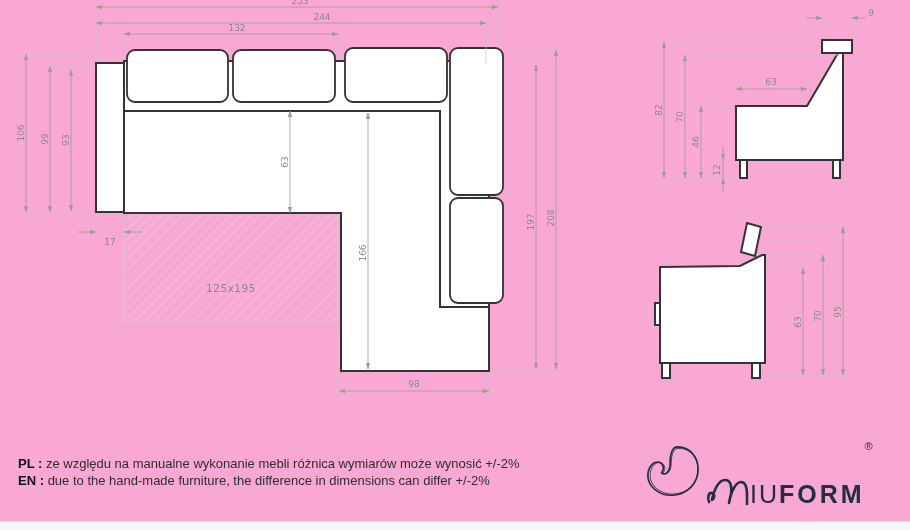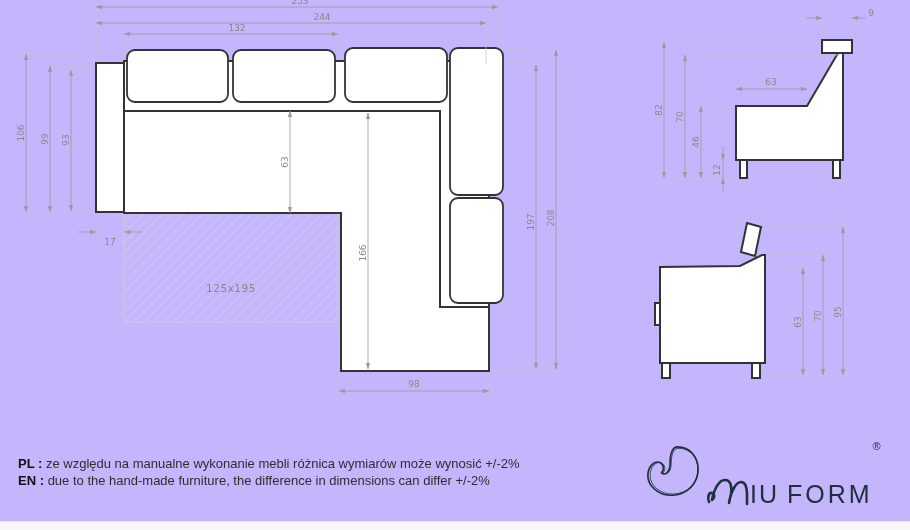--- a/index.html
+++ b/index.html
@@ -1,29 +1,29 @@
 <!DOCTYPE html>
 <html><head>
 <meta charset="utf-8">
 <style>
   html,body{margin:0;padding:0;background:#ffffff;}
-  .page{position:relative;width:910px;height:530px;background:#c4b5fd;overflow:hidden;
+  .page{position:relative;width:910px;height:530px;background:#f9a8d4;overflow:hidden;
         font-family:"Liberation Sans",sans-serif;}
   .drawing{position:absolute;left:0;top:0;}
   
   .dt{font-family:"DejaVu Sans",sans-serif;font-size:9px;fill:#8a8a8a;text-anchor:middle;}
   .bed{font-family:"DejaVu Sans",sans-serif;font-size:10.5px;fill:#898989;text-anchor:middle;letter-spacing:.5px;}
   
   .notes{position:absolute;left:18px;top:455px;font-size:13px;line-height:17px;color:#2e2e2e;}
   .notes .lang{font-weight:bold;color:#111;}
   
   .logo{position:absolute;left:644px;top:443px;height:64px;display:flex;}
   .logo .wordmark{display:flex;align-items:flex-end;margin-left:4px;}
   .logo .iu{font-size:25px;font-weight:400;letter-spacing:2px;color:#20303f;line-height:1;}
-  .logo .form{font-size:25px;font-weight:400;letter-spacing:3px;color:#20303f;line-height:1;margin-left:8px;}
+  .logo .form{font-size:25px;font-weight:700;letter-spacing:3px;color:#20303f;line-height:1;}
   .logo .reg{font-size:11px;color:#20303f;align-self:flex-start;margin-top:-2px;line-height:1;}
   .bottom-strip{position:absolute;left:0;right:0;top:521px;height:9px;background:#f7f7f7;border-top:1px solid #e4e4e4;}
 </style>
 </head>
 <body>
 
 <div class="page">
 
   <svg class="drawing" width="910" height="445" viewBox="0 0 910 445">
     <defs>

